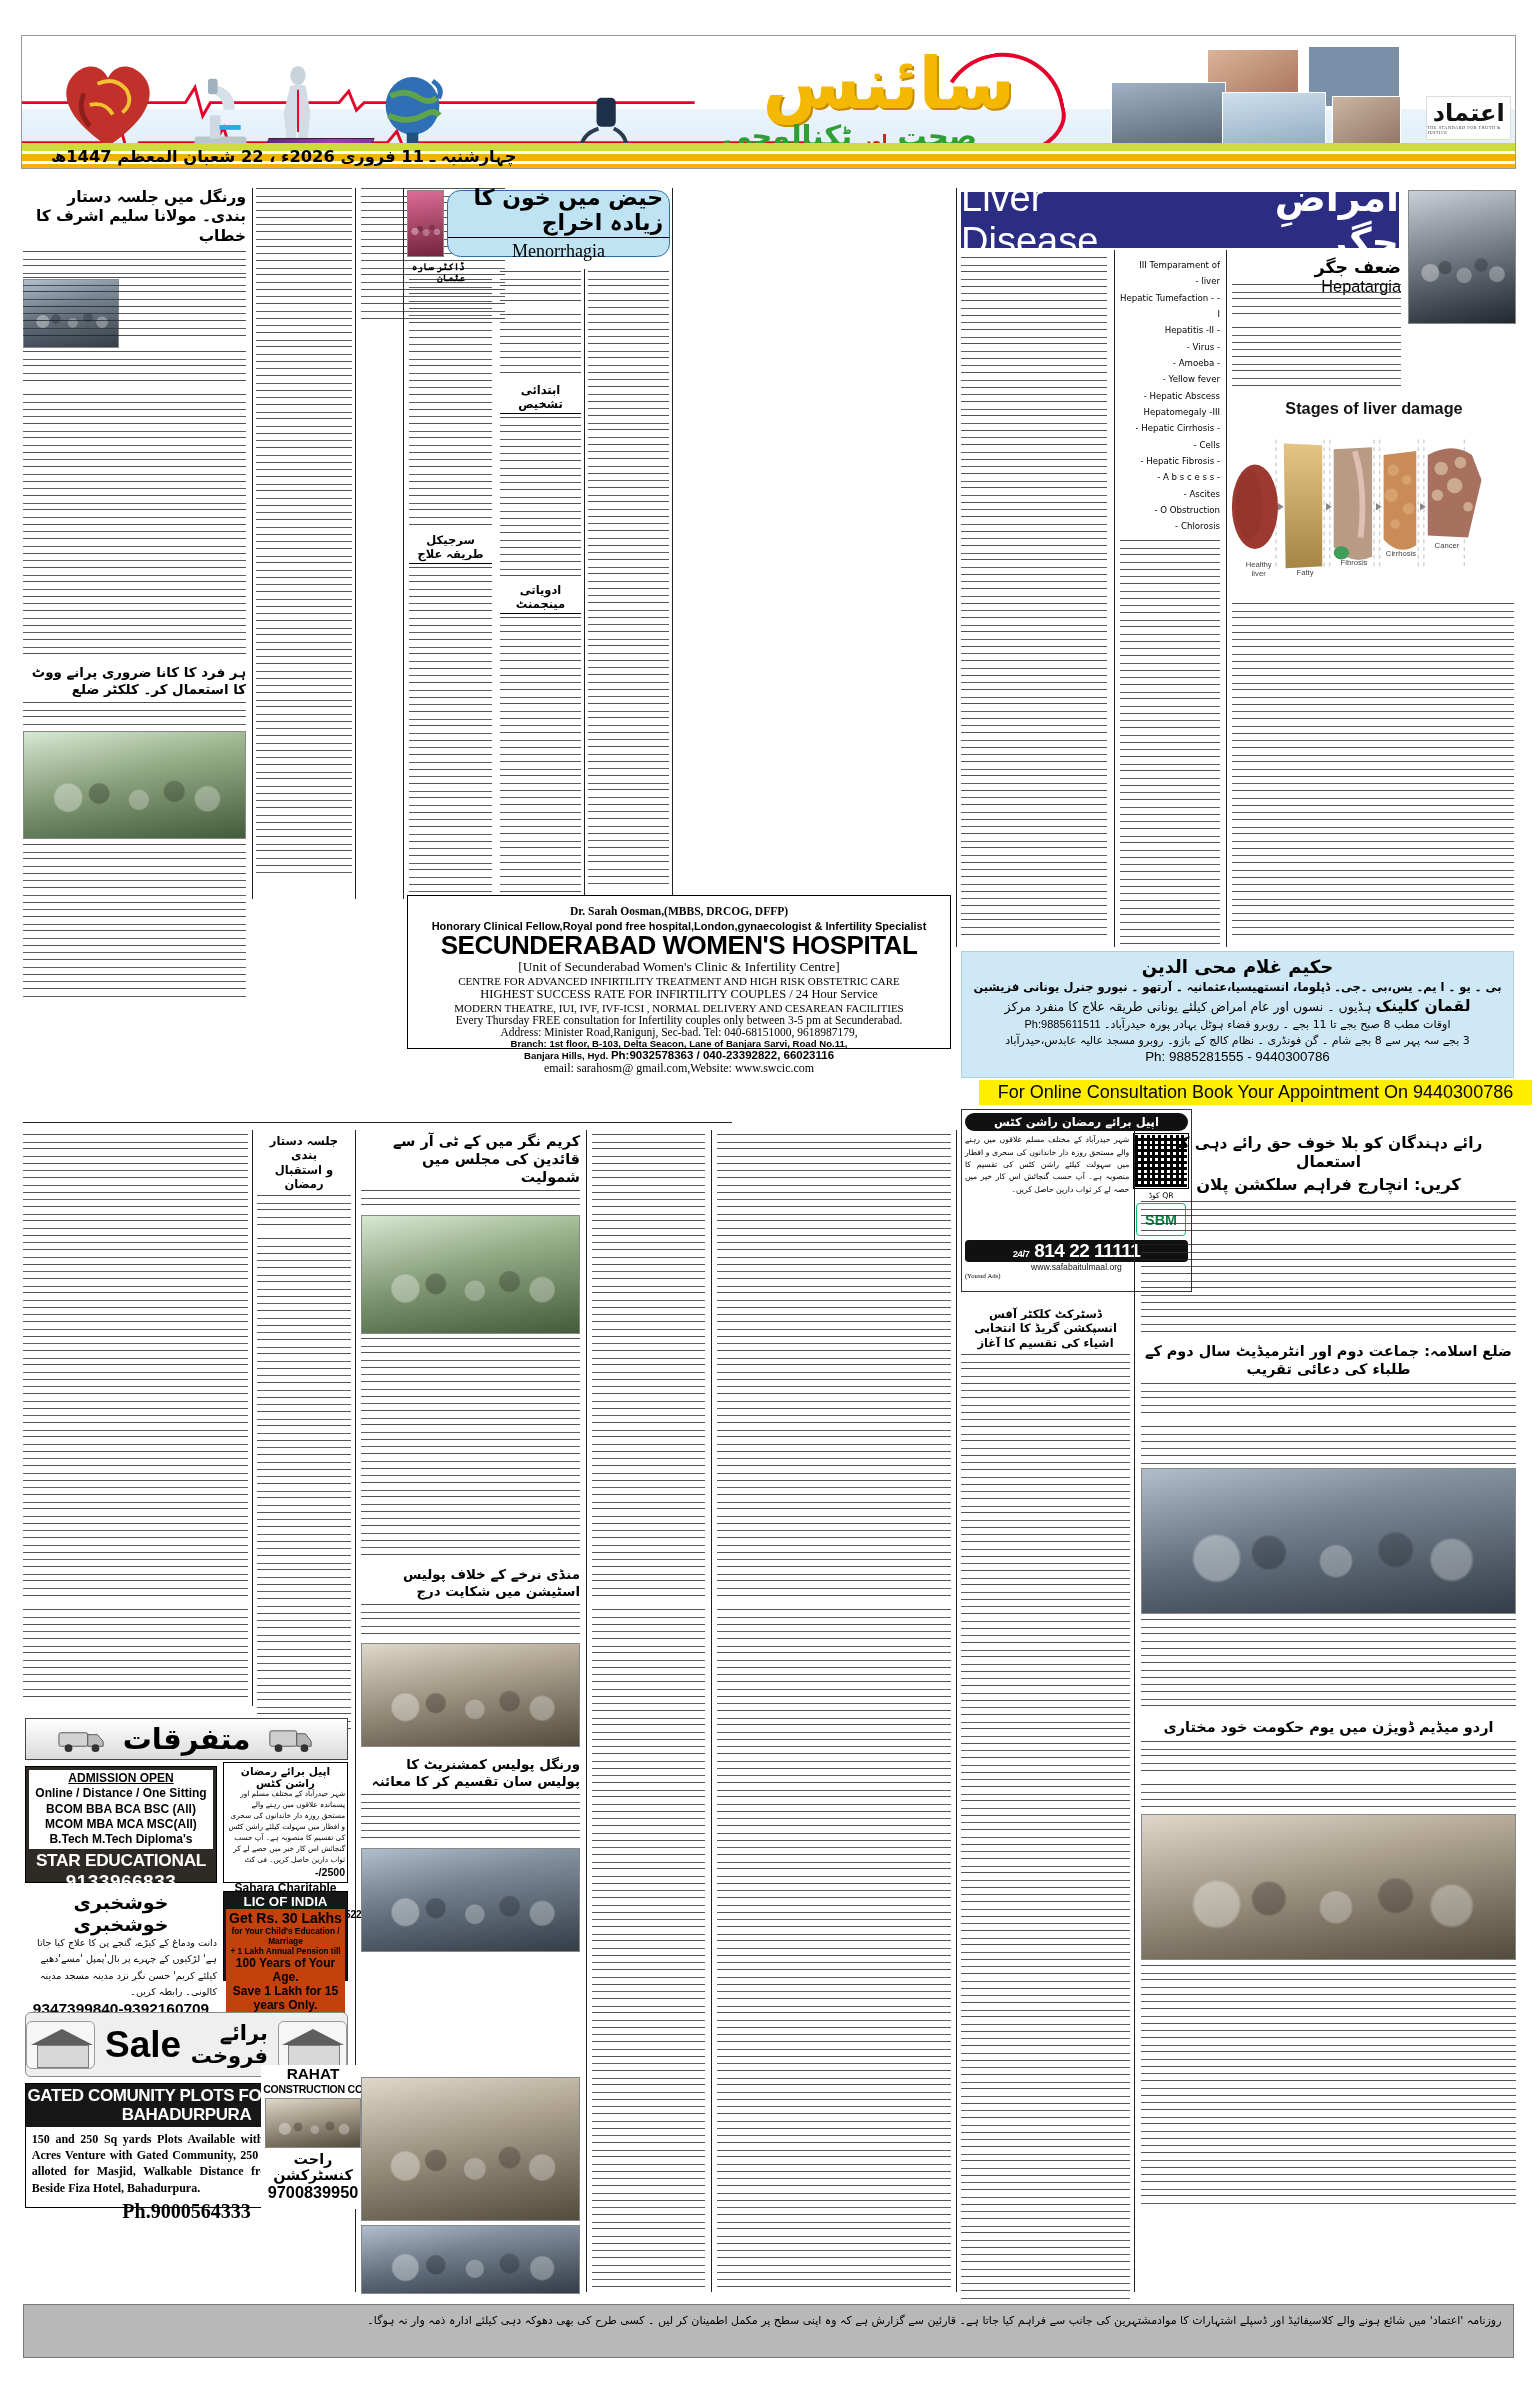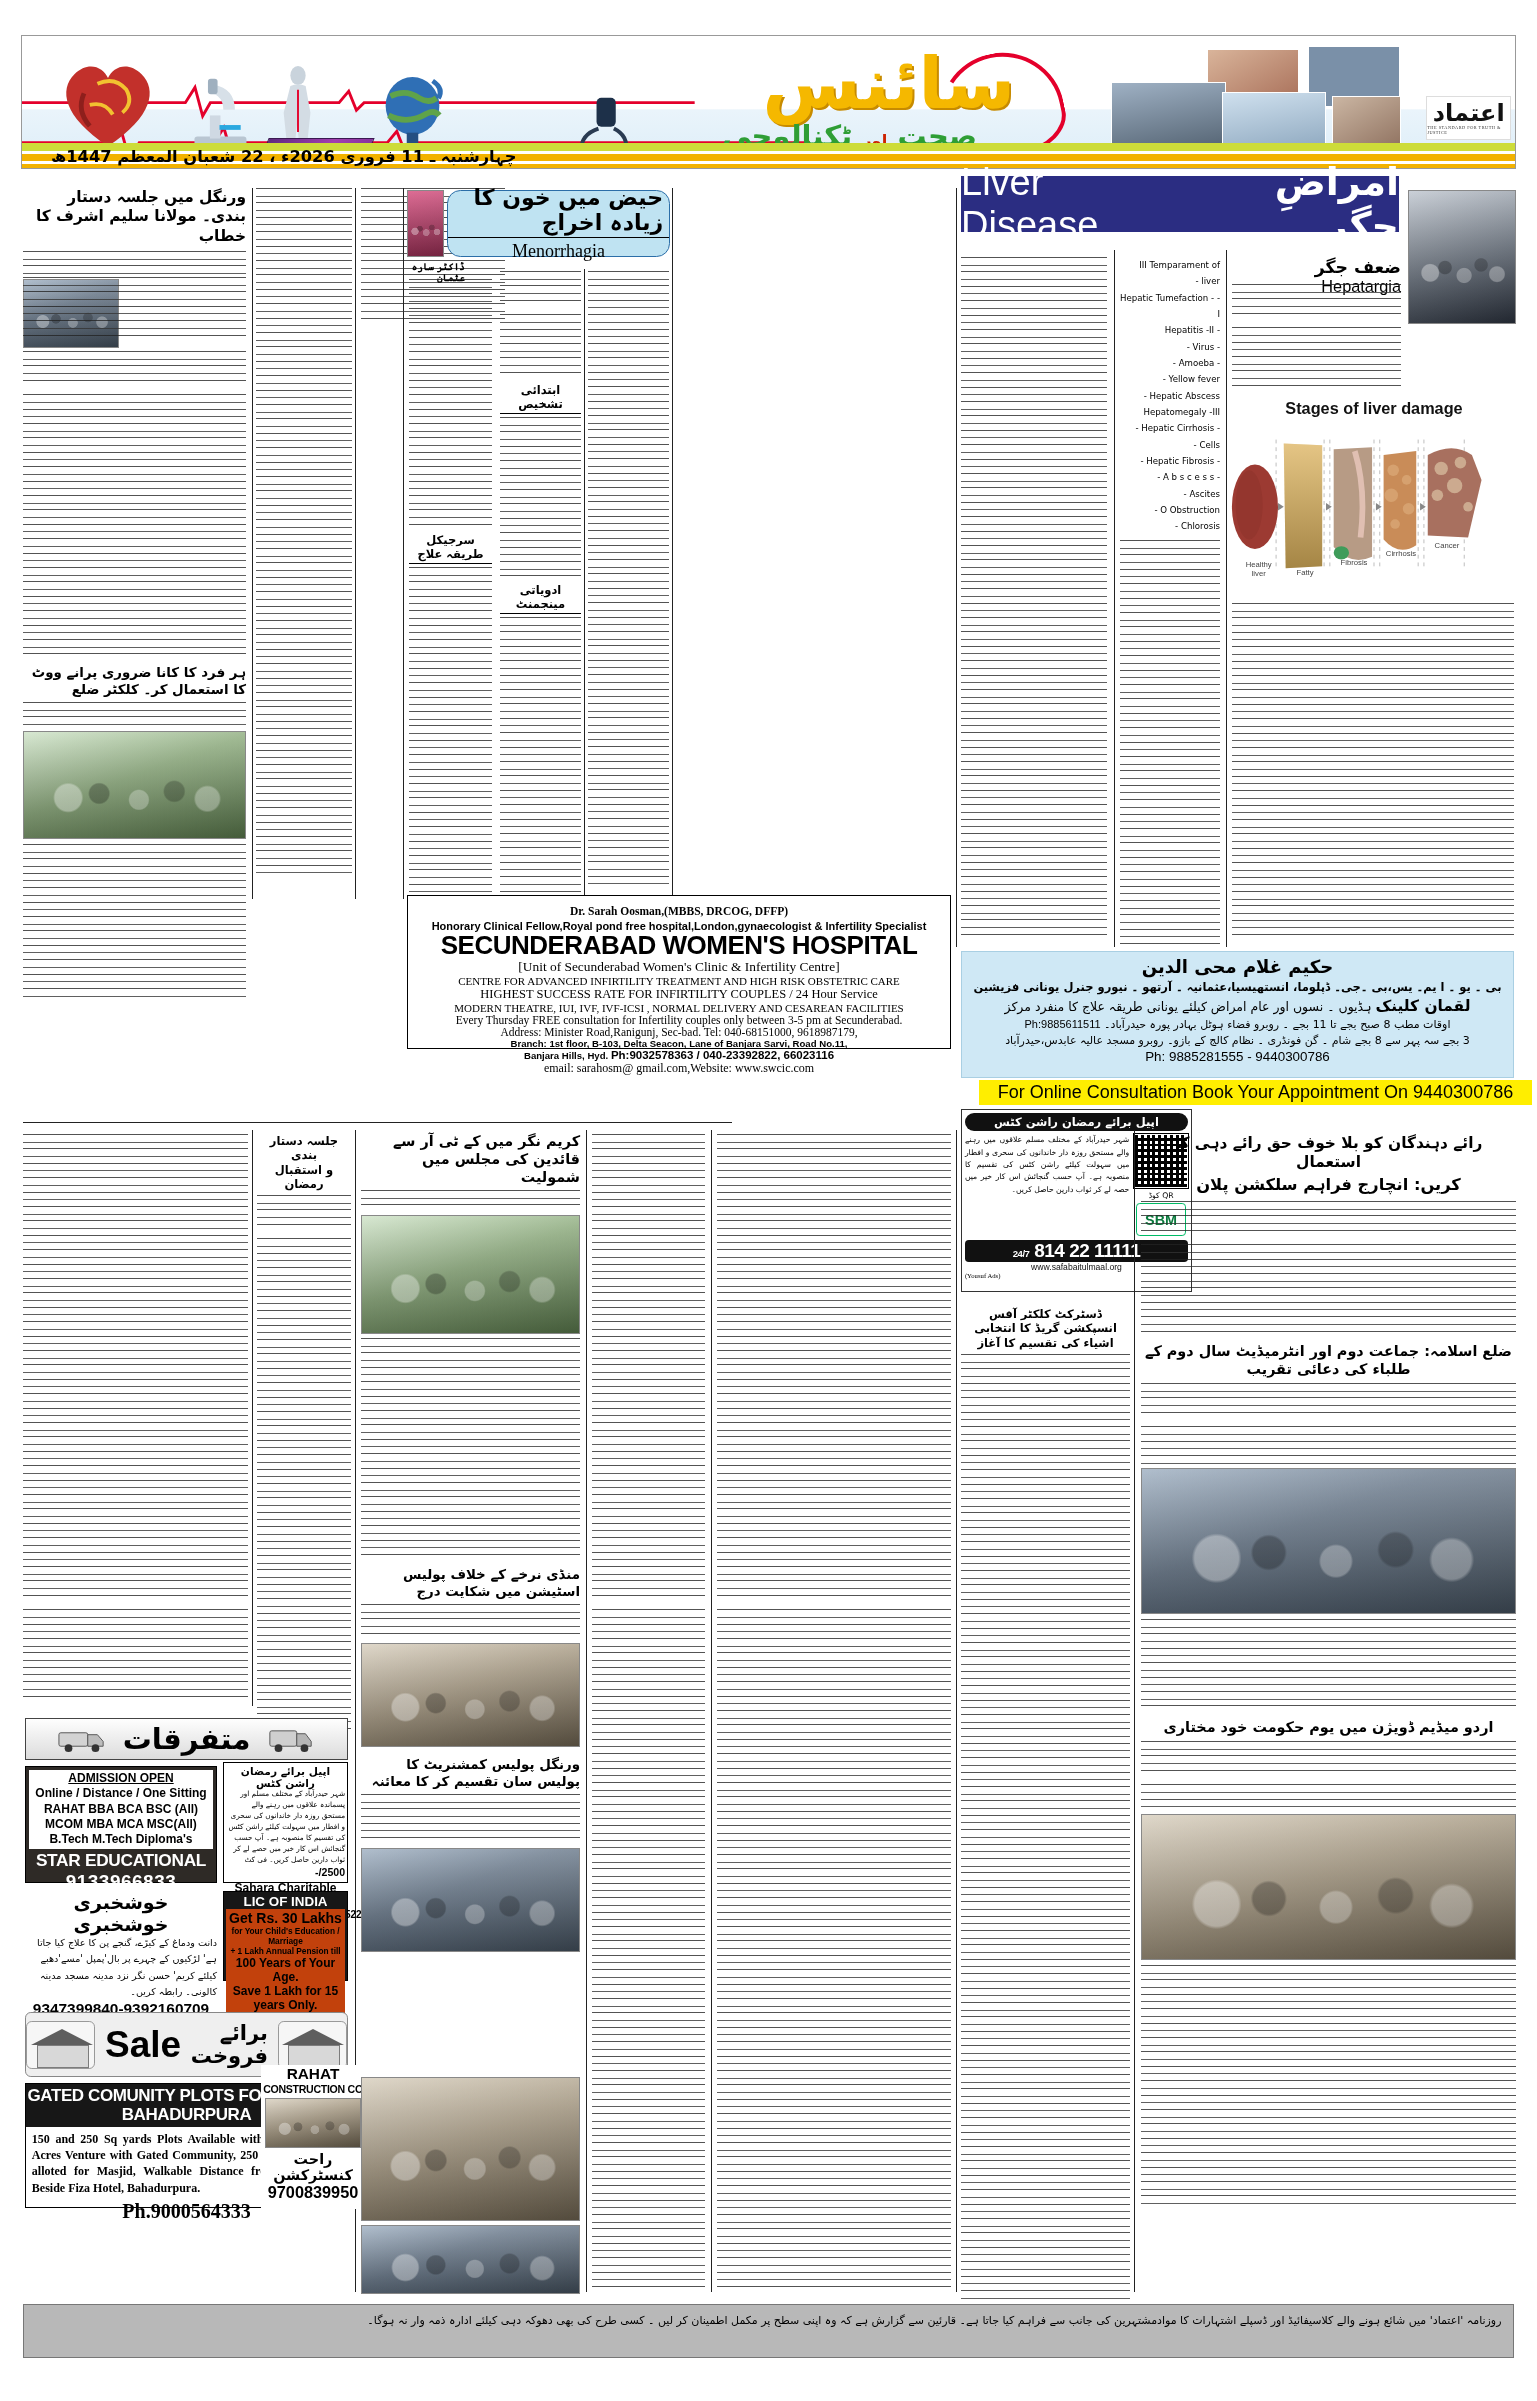--- a/index.html
+++ b/index.html
@@ -117,21 +117,21 @@
     position: absolute; left: 447px; top: 190px; width: 223px; height: 67px;
     background: #bfe3f2; border: 1.9px solid #2b6ea8; border-radius: 13.4px;
     display: flex; flex-direction: column; align-items: center; justify-content: center;
   }
   .menor-ur { direction: rtl; font-family: "DejaVu Sans", sans-serif; font-weight: bold;
      font-size: 22px; color: #000; border-bottom: 1.4px solid #000; padding: 0 5.8px 1.9px; }
   .menor-en { font-size: 18px; color: #000; margin-top: 2.9px; font-family: "Liberation Serif", serif; }
 
   
   .liver-banner {
-    position: absolute; left: 961px; top: 176px; width: 438px; height: 56px;
+    position: absolute; left: 961px; top: 192px; width: 438px; height: 56px;
     background: #2b2d82; display: flex; align-items: center; justify-content: flex-end; gap: 7.7px;
   }
   .liver-banner .en { color: #fff; font-size: 38px; font-family: "Liberation Sans", sans-serif; }
   .liver-banner .ur { color: #fff; font-size: 38px; direction: rtl; font-family: "DejaVu Sans", sans-serif; font-weight: bold; }
 
   
   .liver-fig {
     position: absolute; left: 1230px; top: 399px; width: 288px; height: 192px;
     background: #ffffff; overflow: hidden;
   }
@@ -649,21 +649,21 @@
       <path d="M32,9 l9,0 l6,8 l0,5 l-15,0 Z" fill="#b5b5b5" stroke="#555"></path>
       <circle cx="13" cy="24" r="4" fill="#333"></circle>
         <circle cx="40" cy="24" r="4" fill="#333"></circle>
     </svg>
   </div>
 
   <div class="ad ad-star">
     <div class="hdr">
       <div class="u">ADMISSION OPEN</div>
       <div>Online / Distance / One Sitting</div>
-      <div>RAHAT BBA BCA BSC (All)</div>
+      <div>BCOM BBA BCA BSC (All)</div>
       <div>MCOM MBA MCA MSC(All)</div>
       <div>B.Tech  M.Tech  Diploma's</div>
     </div>
     <div class="nm">STAR EDUCATIONAL</div>
     <div class="ph">9133966833</div>
   </div>
 
   <div class="ad ad-sahara">
     <div class="ur-t">اپیل برائے رمضان راشن کٹس</div>
     <div class="ur-b">

